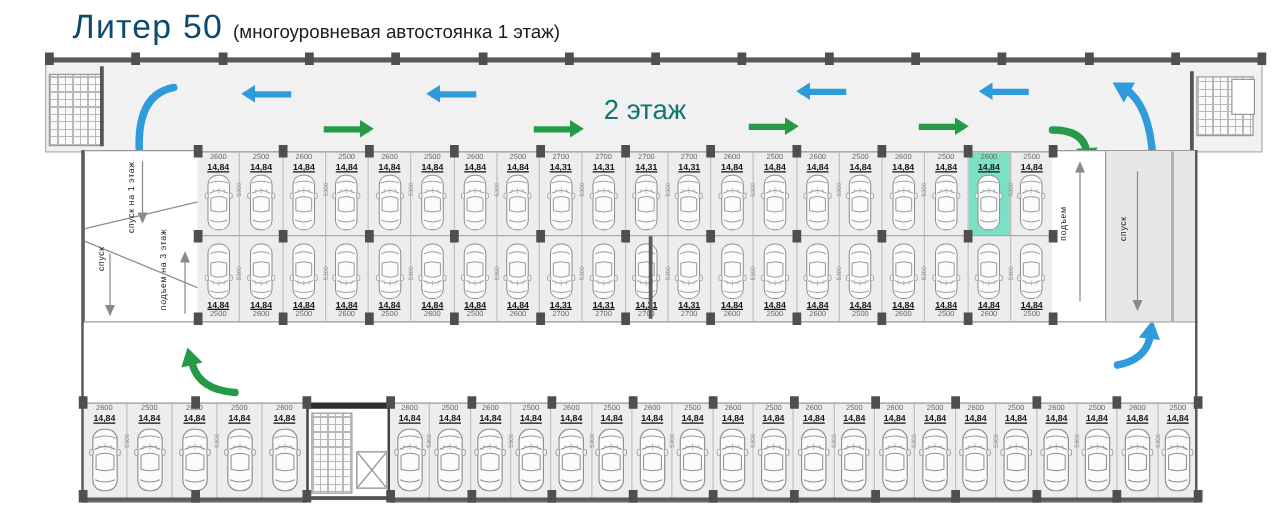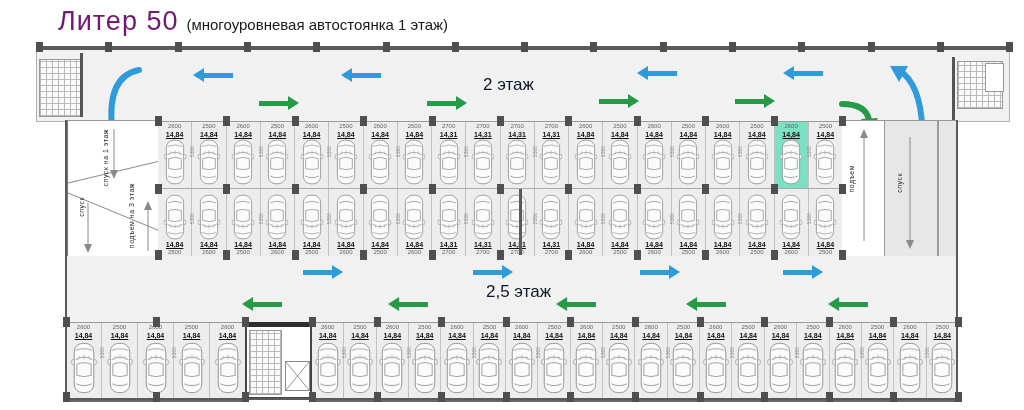--- a/index.html
+++ b/index.html
@@ -8,38 +8,38 @@
     --hl:#7ce0c4;
     --wall:#4f4f4f;
     --floor:#f1f1f1;
   }
   html,body{margin:0;padding:0;background:#fff;}
   #plan{position:relative;width:1024px;height:410px;background:#fff;
         font-family:"Liberation Sans",sans-serif;overflow:hidden;color:#1a1a1a;}
 
   
   .title{position:absolute;left:58px;top:6px;white-space:nowrap;}
-  .t-main{font-size:27px;letter-spacing:1px;color:#701a75;}
+  .t-main{font-size:27px;letter-spacing:1px;color:#0c4a6e;}
   .t-sub{font-size:15px;margin-left:8px;color:#1a1a1a;}
 
   
   #band2{position:absolute;left:36px;top:46px;width:972px;height:74px;
          background:var(--floor);border:1px solid #b0b0b0;}
   #band2 .top-wall{position:absolute;left:-1px;top:-1px;width:974px;height:4px;background:#5a5a5a;}
   .stairs{background:
       repeating-linear-gradient(90deg,#b9b9b9 0 1px,transparent 1px 6px),
       repeating-linear-gradient(0deg,#b9b9b9 0 1px,transparent 1px 6px),#fafafa;
       border:1px solid #9a9a9a;position:absolute;}
   #stairs-left{left:2px;top:12px;width:40px;height:56px;}
   #stairs-right{left:920px;top:14px;width:44px;height:46px;}
   #wall-left-inner{position:absolute;left:43px;top:6px;width:3px;height:64px;background:#555;}
   #wall-right-inner{position:absolute;left:915px;top:10px;width:3px;height:64px;background:#555;}
   #lift-right{position:absolute;left:948px;top:16px;width:17px;height:27px;border:1px solid #999;background:#fff;}
 
-  .floor-label{position:absolute;font-size:17px;color:#0f172a;white-space:nowrap;}
+  .floor-label{position:absolute;font-size:22px;color:#0f766e;white-space:nowrap;}
   #label-f2{left:446px;top:28px;}
   #label-f25{left:420px;top:26px;}
 
   
   .arr{position:absolute;height:5px;background:currentColor;}
   .arr.right::after{content:'';position:absolute;right:-11px;top:-5px;
       border:7px solid transparent;border-left:11px solid currentColor;}
   .arr.left::before{content:'';position:absolute;left:-11px;top:-5px;
       border:7px solid transparent;border-right:11px solid currentColor;}
   .blue{color:var(--blue);} .green{color:var(--green);}
@@ -494,32 +494,20 @@
     <svg class="ramp-svg" width="116" height="136" viewBox="0 0 116 136">
       <line class="thin" x1="22" y1="16" x2="22" y2="120"></line>
         <polygon class="thin-head" points="22,8 18,17 26,17"></polygon>
       <line class="thin" x1="68" y1="16" x2="68" y2="120"></line>
         <polygon class="thin-head" points="68,128 64,119 72,119"></polygon>
     </svg>
     <span id="rr-up" class="vtext">подъем</span>
     <span id="rr-down" class="vtext">спуск</span>
   </div>
 
-  <div id="band25">
-    <div class="arr right blue" style="left:237px;top:14px;width:36px"></div>
-    <div class="arr right blue" style="left:407px;top:14px;width:36px"></div>
-    <div class="arr right blue" style="left:574px;top:14px;width:36px"></div>
-    <div class="arr right blue" style="left:717px;top:14px;width:36px"></div>
-    <div class="arr left green" style="left:180px;top:46px;width:36px"></div>
-    <div class="arr left green" style="left:326px;top:46px;width:36px"></div>
-    <div class="arr left green" style="left:494px;top:46px;width:36px"></div>
-    <div class="arr left green" style="left:624px;top:46px;width:36px"></div>
-    <div class="arr left green" style="left:766px;top:46px;width:36px"></div>
-    <div id="label-f25" class="floor-label">2,5 этаж</div>
-  </div>
 
   <div id="row-bl" class="prow">
       <div class="stall">
         <span class="dim">2600</span>
         <b class="area">14,84</b>
         <div class="car"><svg viewBox="0 0 28 56">
             <use href="#car-sym"></use>
           </svg></div>
       </div>
       <div class="stall">

